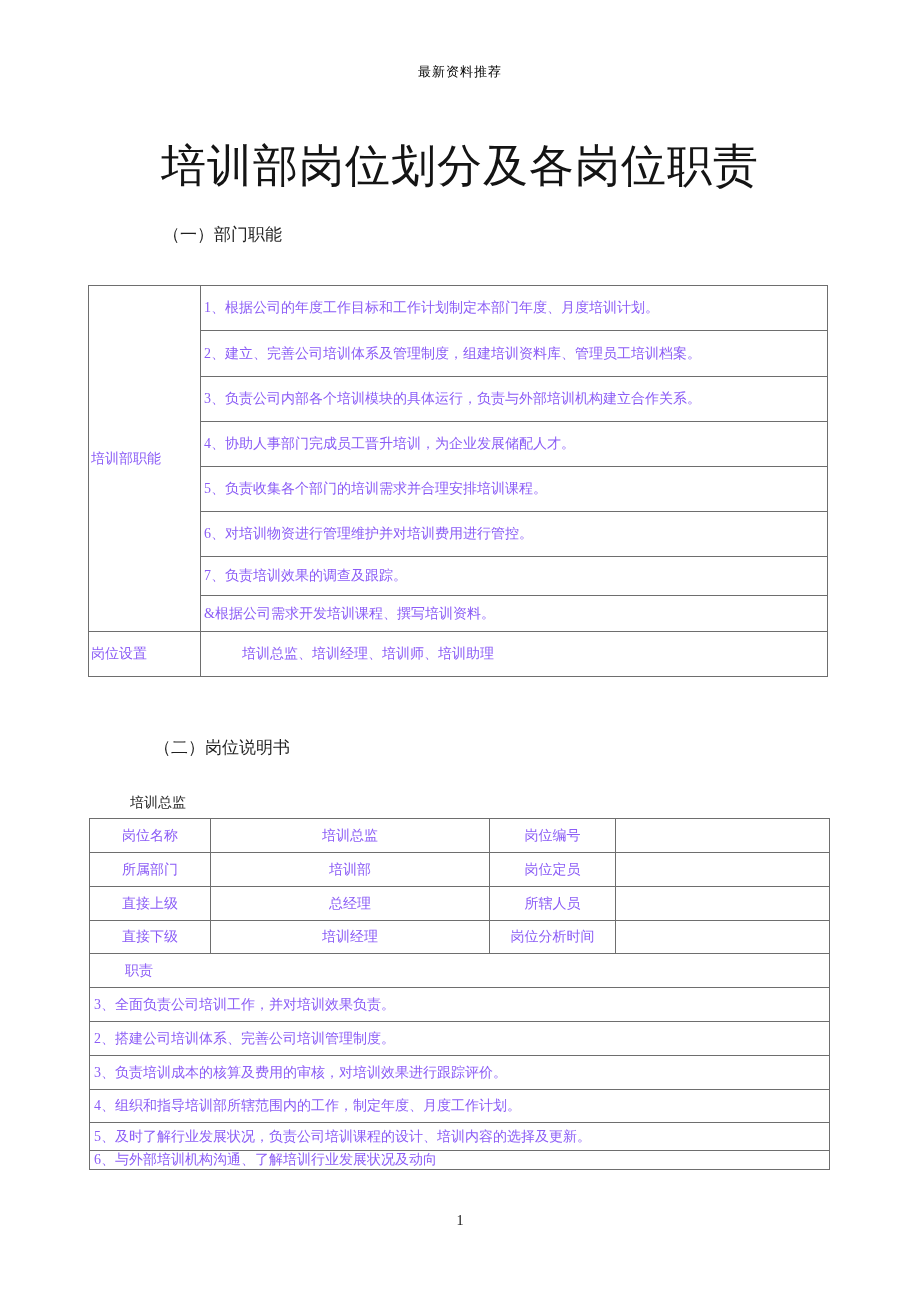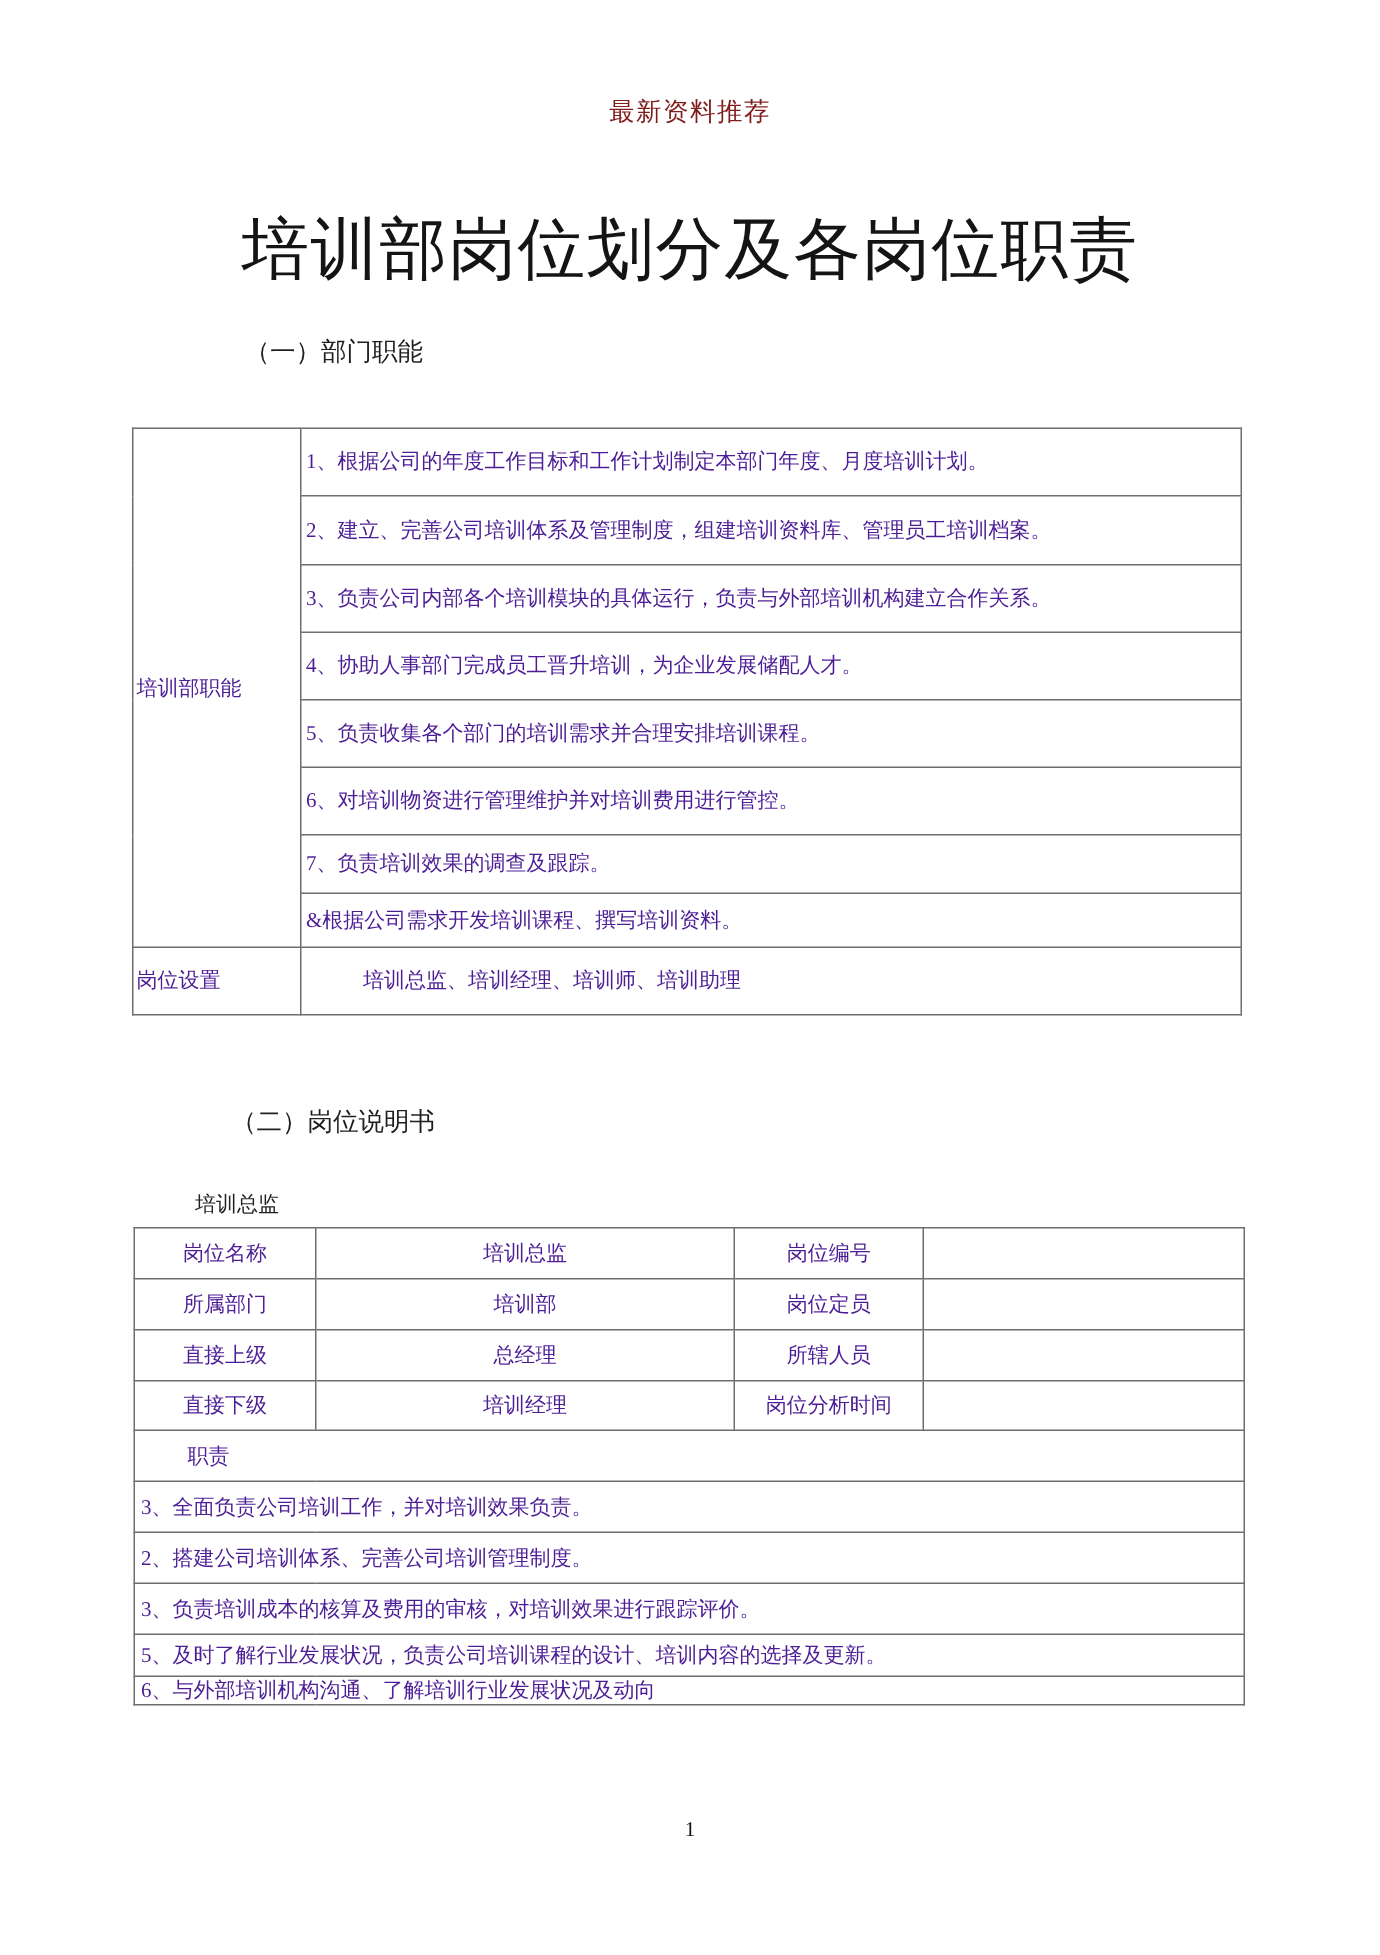--- a/index.html
+++ b/index.html
@@ -5,40 +5,40 @@
   html,body{margin:0;padding:0;}
   body{
     width:920px;height:1303px;background:#ffffff;
     font-family:"Liberation Serif","DejaVu Serif",serif;
     color:#1f1f1f;
   }
   .page{position:relative;width:920px;height:1303px;background:#ffffff;overflow:hidden;}
 
   .header-note{
     position:absolute;top:63px;left:0;width:100%;
-    text-align:center;font-size:17px;color:#7f1d1d;letter-spacing:1px;
+    text-align:center;font-size:13px;color:#000000;letter-spacing:1px;
   }
   .doc-title{
     position:absolute;top:136px;left:0;width:100%;
     text-align:center;font-size:45px;font-weight:400;color:#141414;
     letter-spacing:1px;white-space:nowrap;
   }
   .section-heading{
     position:absolute;font-size:17px;font-weight:400;color:#1f1f1f;white-space:nowrap;
   }
   .heading-1{top:223px;left:163px;}
   .heading-2{top:736px;left:154px;}
   .table-caption{
     position:absolute;top:794px;left:130px;font-size:14px;color:#1f1f1f;
   }
 
   table{border-collapse:collapse;table-layout:fixed;}
   td{
     border:1px solid #6e6e6e;
-    font-size:14px;color:#4c1d95;
+    font-size:14px;color:#8b5cf6;
     vertical-align:middle;
     padding:0 2px 0 3px;
     overflow:hidden;white-space:nowrap;
   }
 
   .tbl1-wrap{position:absolute;top:285px;left:88px;}
   .tbl1{width:740px;}
   .tbl1 .col-label{width:112px;}
   .tbl1 .merged-label{padding-left:2px;}
   .tbl1 .pos-label{padding-left:2px;}
@@ -151,20 +151,23 @@
       </tr>
       <tr class="h34">
         <td class="duty-cell" colspan="4">3、全面负责公司培训工作，并对培训效果负责。</td>
       </tr>
       <tr class="h34">
         <td class="duty-cell" colspan="4">2、搭建公司培训体系、完善公司培训管理制度。</td>
       </tr>
       <tr class="h34">
         <td class="duty-cell" colspan="4">3、负责培训成本的核算及费用的审核，对培训效果进行跟踪评价。</td>
       </tr>
+      <tr class="h33">
+        <td class="duty-cell" colspan="4">4、组织和指导培训部所辖范围内的工作，制定年度、月度工作计划。</td>
+      </tr>
       <tr class="h28">
         <td class="duty-cell" colspan="4">5、及时了解行业发展状况，负责公司培训课程的设计、培训内容的选择及更新。</td>
       </tr>
       <tr class="h27">
         <td class="duty-cell" colspan="4">6、与外部培训机构沟通、了解培训行业发展状况及动向</td>
       </tr>
     </tbody>
       </table>
   </div>
 

